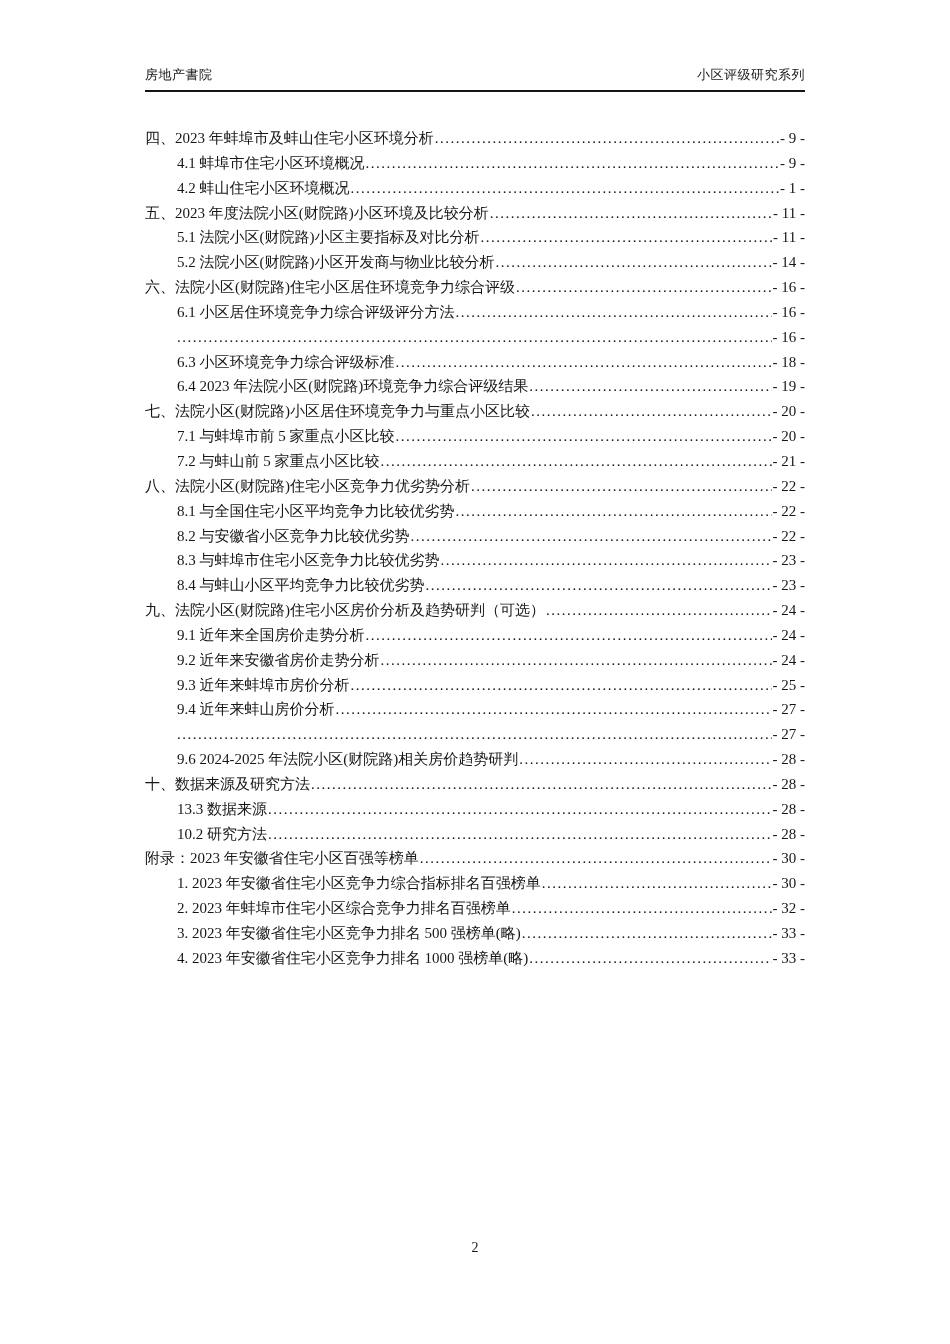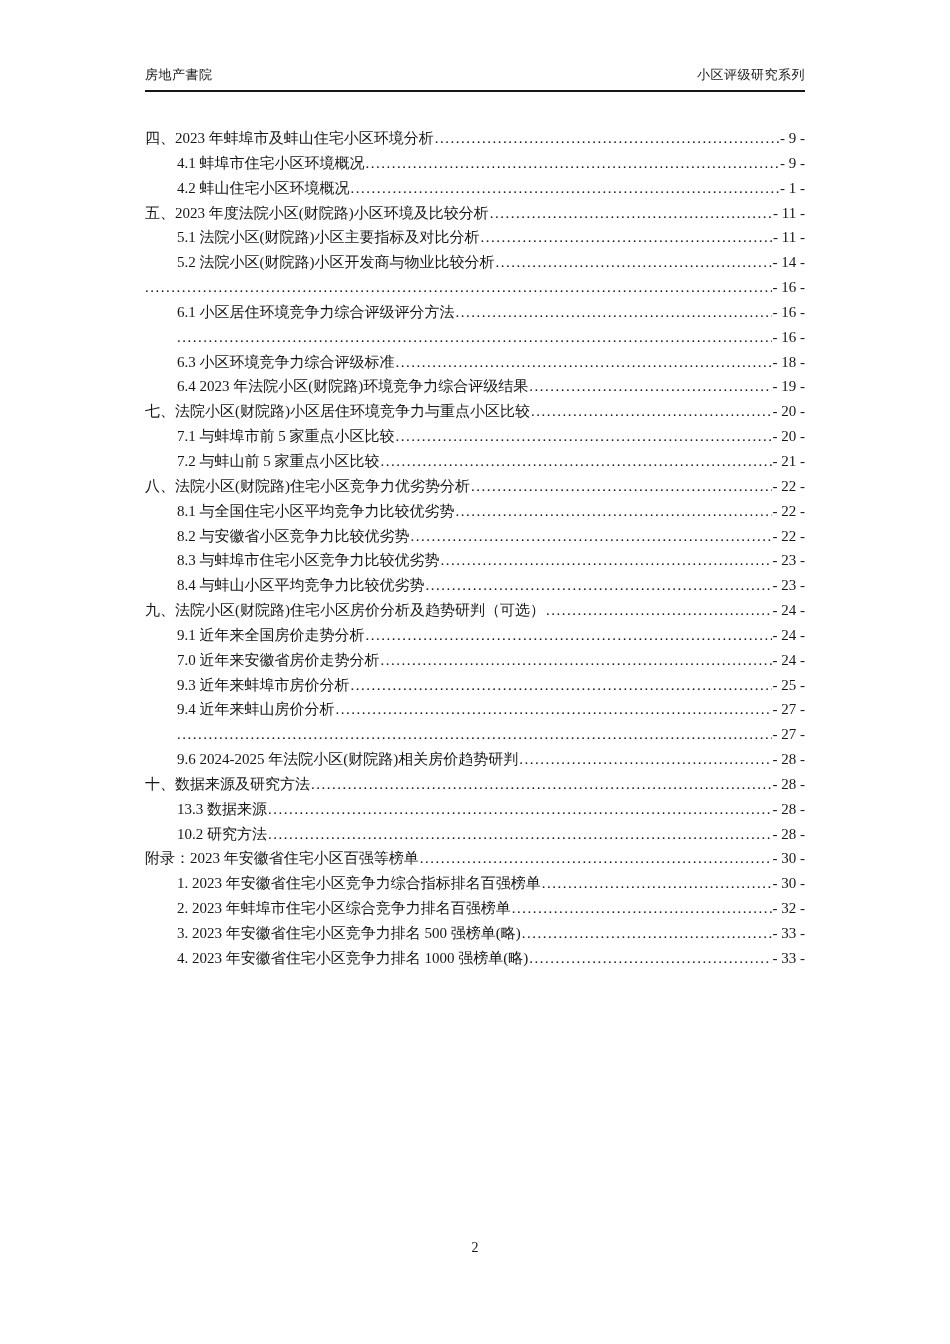--- a/index.html
+++ b/index.html
@@ -101,20 +101,21 @@
       <span class="toc-title">5.1 法院小区(财院路)小区主要指标及对比分析</span>
       <span class="toc-dots">....................................................................................................................................................................................</span>
       <span class="toc-page">- 11 -</span>
     </div>
       <div class="toc-row lvl-2">
       <span class="toc-title">5.2 法院小区(财院路)小区开发商与物业比较分析</span>
       <span class="toc-dots">....................................................................................................................................................................................</span>
       <span class="toc-page">- 14 -</span>
     </div>
       <div class="toc-row lvl-1">
+      <span class="toc-title">六、法院小区(财院路)住宅小区居住环境竞争力综合评级</span>
       <span class="toc-dots">....................................................................................................................................................................................</span>
       <span class="toc-page">- 16 -</span>
     </div>
       <div class="toc-row lvl-2">
       <span class="toc-title">6.1 小区居住环境竞争力综合评级评分方法</span>
       <span class="toc-dots">....................................................................................................................................................................................</span>
       <span class="toc-page">- 16 -</span>
     </div>
       <div class="toc-row lvl-2">
       <span class="toc-dots">....................................................................................................................................................................................</span>
@@ -174,21 +175,21 @@
       <span class="toc-title">九、法院小区(财院路)住宅小区房价分析及趋势研判（可选）</span>
       <span class="toc-dots">....................................................................................................................................................................................</span>
       <span class="toc-page">- 24 -</span>
     </div>
       <div class="toc-row lvl-2">
       <span class="toc-title">9.1 近年来全国房价走势分析</span>
       <span class="toc-dots">....................................................................................................................................................................................</span>
       <span class="toc-page">- 24 -</span>
     </div>
       <div class="toc-row lvl-2">
-      <span class="toc-title">7.0 近年来安徽省房价走势分析</span>
+      <span class="toc-title">9.2 近年来安徽省房价走势分析</span>
       <span class="toc-dots">....................................................................................................................................................................................</span>
       <span class="toc-page">- 24 -</span>
     </div>
       <div class="toc-row lvl-2">
       <span class="toc-title">9.3 近年来蚌埠市房价分析</span>
       <span class="toc-dots">....................................................................................................................................................................................</span>
       <span class="toc-page">- 25 -</span>
     </div>
       <div class="toc-row lvl-2">
       <span class="toc-title">9.4 近年来蚌山房价分析</span>

